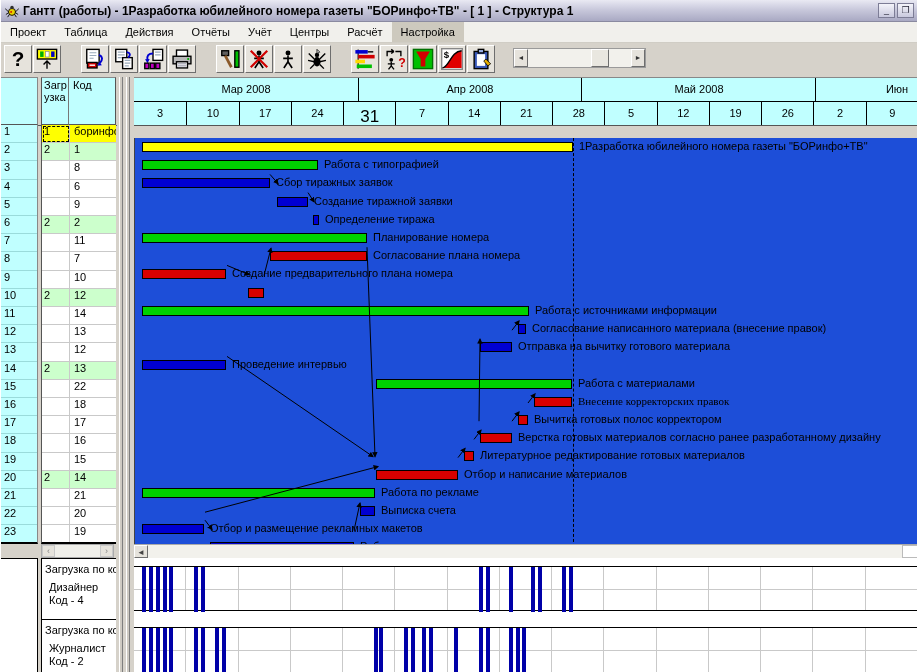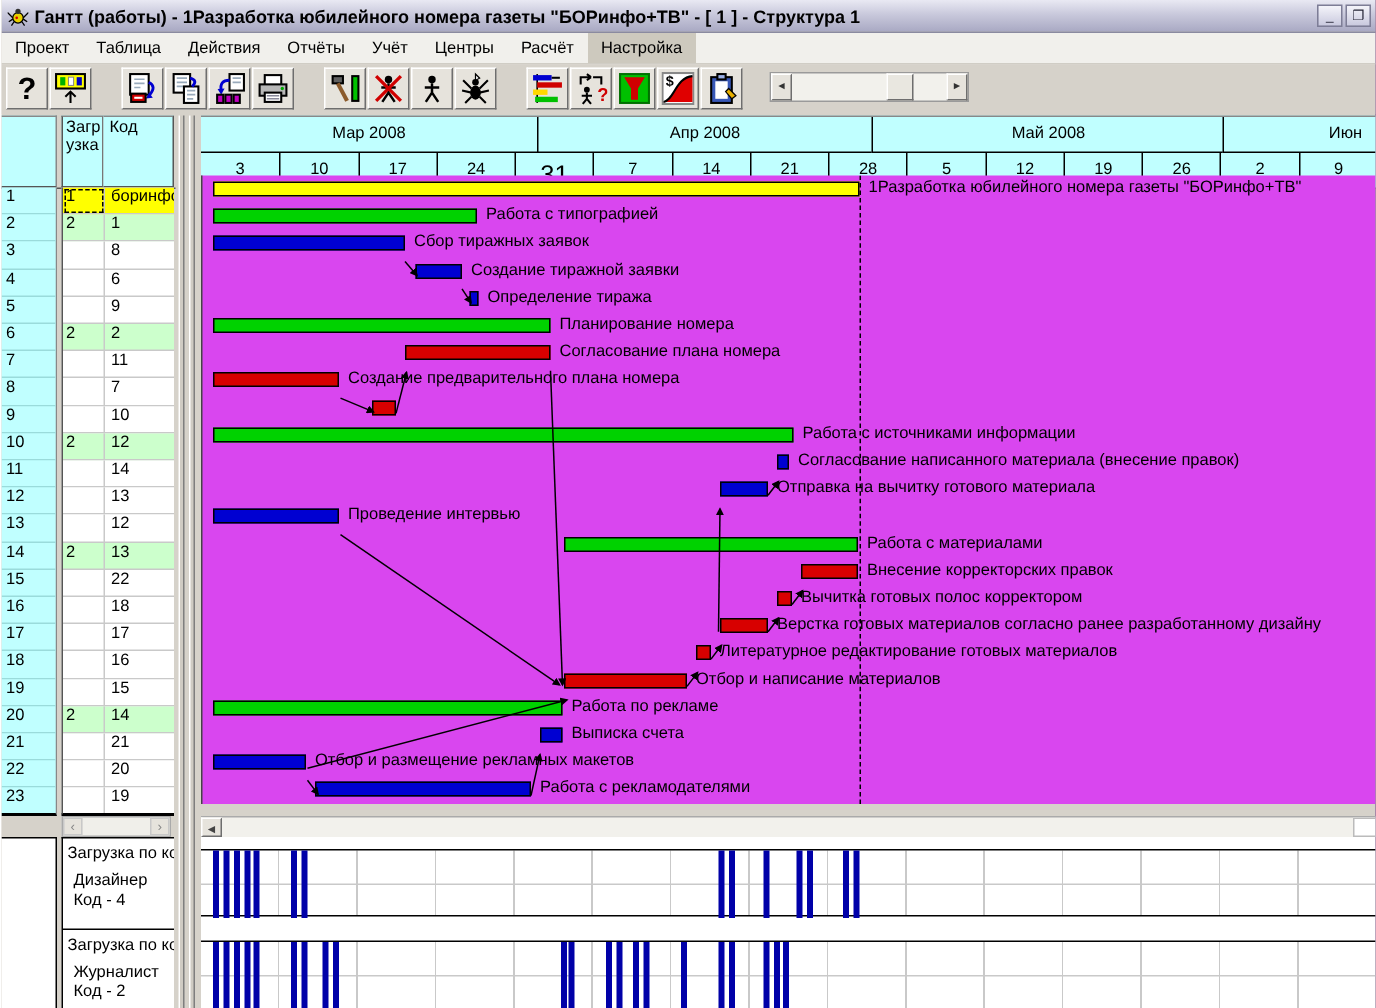--- a/index.html
+++ b/index.html
@@ -268,21 +268,21 @@
         <div class="num-cell" style="left: 0px; top: 254.8px; width: 37px; height: 18.2px; position: absolute;">15</div>
         <div class="num-cell" style="left: 0px; top: 273px; width: 37px; height: 18.2px; position: absolute;">16</div>
         <div class="num-cell" style="left: 0px; top: 291.2px; width: 37px; height: 18.2px; position: absolute;">17</div>
         <div class="num-cell" style="left: 0px; top: 309.4px; width: 37px; height: 18.2px; position: absolute;">18</div>
         <div class="num-cell" style="left: 0px; top: 327.6px; width: 37px; height: 18.2px; position: absolute;">19</div>
         <div class="num-cell" style="left: 0px; top: 345.8px; width: 37px; height: 18.2px; position: absolute;">20</div>
         <div class="num-cell" style="left: 0px; top: 364px; width: 37px; height: 18.2px; position: absolute;">21</div>
         <div class="num-cell" style="left: 0px; top: 382.2px; width: 37px; height: 18.2px; position: absolute;">22</div>
         <div class="num-cell" style="left: 0px; top: 400.4px; width: 37px; height: 18.2px; position: absolute;">23</div>
       </div>
-      <div class="gridv" style="left: 133px; top: 41px; width: 784px; height: 418.6px; background: #d946ef; border-left: 1px solid rgb(68, 68, 68); overflow: hidden; position: absolute;">
+      <div class="gridv" style="left: 133px; top: 62px; width: 784px; height: 418.6px; background: #1d4ed8; border-left: 1px solid rgb(68, 68, 68); overflow: hidden; position: absolute;">
         <div class="bar" style="left: 7px; top: 4px; width: 431px; height: 10px; background: rgb(255, 255, 0); position: absolute;"></div>
         <div class="bar-label" style="left: 444px; top: 2px; position: absolute;">1Разработка юбилейного номера газеты "БОРинфо+ТВ"</div>
         <div class="bar" style="left: 7px; top: 22.2px; width: 176px; height: 10px; background: rgb(0, 210, 0); position: absolute;"></div>
         <div class="bar-label" style="left: 189px; top: 20.2px; position: absolute;">Работа с типографией</div>
         <div class="bar" style="left: 7px; top: 40.4px; width: 128px; height: 10px; background: rgb(0, 0, 210); position: absolute;"></div>
         <div class="bar-label" style="left: 141px; top: 38.4px; position: absolute;">Сбор тиражных заявок</div>
         <div class="bar" style="left: 142px; top: 58.6px; width: 31px; height: 10px; background: rgb(0, 0, 210); position: absolute;"></div>
         <div class="bar-label" style="left: 179px; top: 56.6px; position: absolute;">Создание тиражной заявки</div>
         <div class="bar" style="left: 178px; top: 76.8px; width: 6px; height: 10px; background: rgb(0, 0, 210); position: absolute;"></div>
         <div class="bar-label" style="left: 190px; top: 74.8px; position: absolute;">Определение тиража</div>
@@ -297,21 +297,21 @@
         <div class="bar-label" style="left: 400px; top: 165.8px; position: absolute;">Работа с источниками информации</div>
         <div class="bar" style="left: 383px; top: 186px; width: 8px; height: 10px; background: rgb(0, 0, 210); position: absolute;"></div>
         <div class="bar-label" style="left: 397px; top: 184px; position: absolute;">Согласование написанного материала (внесение правок)</div>
         <div class="bar" style="left: 345px; top: 204.2px; width: 32px; height: 10px; background: rgb(0, 0, 210); position: absolute;"></div>
         <div class="bar-label" style="left: 383px; top: 202.2px; position: absolute;">Отправка на вычитку готового материала</div>
         <div class="bar" style="left: 7px; top: 222.4px; width: 84px; height: 10px; background: rgb(0, 0, 210); position: absolute;"></div>
         <div class="bar-label" style="left: 97px; top: 220.4px; position: absolute;">Проведение интервью</div>
         <div class="bar" style="left: 241px; top: 240.6px; width: 196px; height: 10px; background: rgb(0, 210, 0); position: absolute;"></div>
         <div class="bar-label" style="left: 443px; top: 238.6px; position: absolute;">Работа с материалами</div>
         <div class="bar" style="left: 399px; top: 258.8px; width: 38px; height: 10px; background: rgb(216, 0, 0); position: absolute;"></div>
-        <div class="bar-label" style="left: 443px; top: 256.8px; position: absolute;">Внесение корректорских правок</div>
+        <div class="bar-label" style="left: 443px; top: 256.8px; position: absolute; font-family: Liberation Serif, serif;">Внесение корректорских правок</div>
         <div class="bar" style="left: 383px; top: 277px; width: 10px; height: 10px; background: rgb(216, 0, 0); position: absolute;"></div>
         <div class="bar-label" style="left: 399px; top: 275px; position: absolute;">Вычитка готовых полос корректором</div>
         <div class="bar" style="left: 345px; top: 295.2px; width: 32px; height: 10px; background: rgb(216, 0, 0); position: absolute;"></div>
         <div class="bar-label" style="left: 383px; top: 293.2px; position: absolute;">Верстка готовых материалов согласно ранее разработанному дизайну</div>
         <div class="bar" style="left: 329px; top: 313.4px; width: 10px; height: 10px; background: rgb(216, 0, 0); position: absolute;"></div>
         <div class="bar-label" style="left: 345px; top: 311.4px; position: absolute;">Литературное редактирование готовых материалов</div>
         <div class="bar" style="left: 241px; top: 331.6px; width: 82px; height: 10px; background: rgb(216, 0, 0); position: absolute;"></div>
         <div class="bar-label" style="left: 329px; top: 329.6px; position: absolute;">Отбор и написание материалов</div>
         <div class="bar" style="left: 7px; top: 349.8px; width: 233px; height: 10px; background: rgb(0, 210, 0); position: absolute;"></div>
         <div class="bar-label" style="left: 246px; top: 347.8px; position: absolute;">Работа по рекламе</div>

